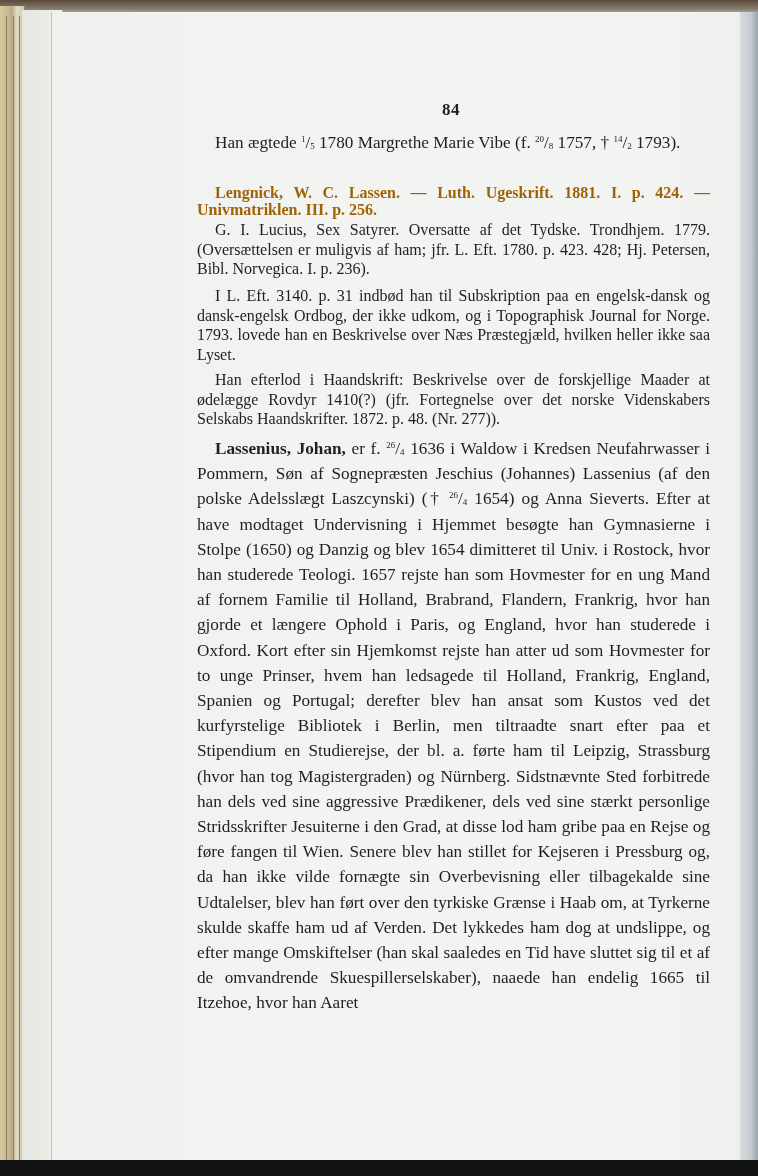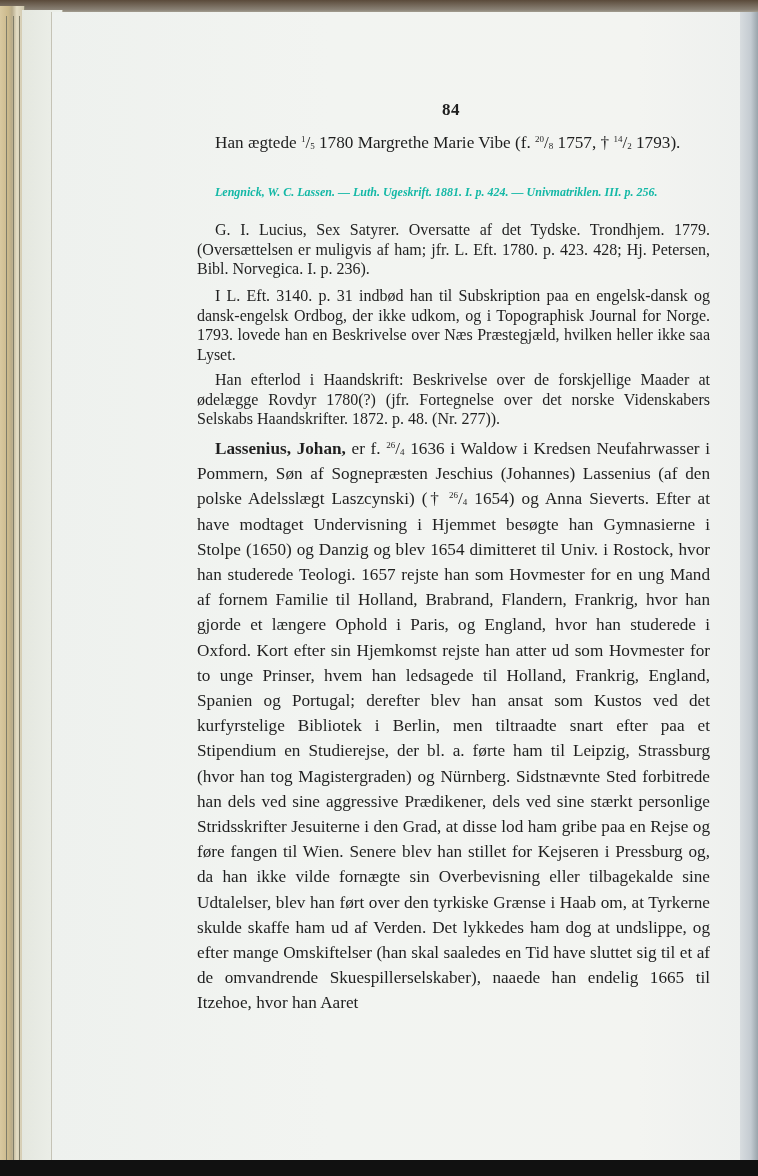--- a/index.html
+++ b/index.html
@@ -45,21 +45,21 @@
     position: absolute; left: 245px; top: 100px;
     font-size: 17px; font-weight: bold; letter-spacing: 0.5px;
   }
   .para {
     position: absolute; left: 0; width: 513px;
     text-align: justify; text-align-last: left;
     margin: 0;
   }
   .big { font-size: 17.2px; line-height: 25.2px; text-indent: 18px; }
   .small { font-size: 16px; line-height: 19.6px; text-indent: 18px; }
-  .ref { font-size: 12px; line-height: 17px; text-indent: 18px; font-weight: bold; color: #14b8a6; font-style: italic; }
+  .ref { font-size: 16px; line-height: 17px; text-indent: 18px; font-weight: bold; color: #a16207; }
   .name { font-weight: bold; }
   sup { font-size: 9px; line-height: 0; vertical-align: 6px; }
   sub { font-size: 9px; line-height: 0; vertical-align: -1px; }
 </style>
 </head>
 <body>
 
 <div class="scan-top"></div>
 <div class="book-edge">
   <div class="edge-line" style="left:6px"></div>
@@ -75,16 +75,16 @@
   <div class="page-number">84</div>
 
   <p class="para big" style="top:130px"><span>Han ægtede </span><sup>1</sup>/<sub>5</sub><span> 1780 Margrethe Marie Vibe (f. </span><sup>20</sup>/<sub>8</sub><span> 1757, † </span><sup>14</sup>/<sub>2</sub><span> 1793).</span></p>
 
   <p class="para ref" style="top:184px">Lengnick, W. C. Lassen. — Luth. Ugeskrift. 1881. I. p. 424. — Univmatriklen. III. p. 256.</p>
 
   <p class="para small" style="top:220px">G. I. Lucius, Sex Satyrer. Oversatte af det Tydske. Trondhjem. 1779. (Oversættelsen er muligvis af ham; jfr. L. Eft. 1780. p. 423. 428; Hj. Petersen, Bibl. Norvegica. I. p. 236).</p>
 
   <p class="para small" style="top:286px">I L. Eft. 3140. p. 31 indbød han til Subskription paa en engelsk-dansk og dansk-engelsk Ordbog, der ikke udkom, og i Topographisk Journal for Norge. 1793. lovede han en Beskrivelse over Næs Præstegjæld, hvilken heller ikke saa Lyset.</p>
 
-  <p class="para small" style="top:370px">Han efterlod i Haandskrift: Beskrivelse over de forskjellige Maader at ødelægge Rovdyr 1780(?) (jfr. Fortegnelse over det norske Videnskabers Selskabs Haandskrifter. 1872. p. 48. (Nr. 277)).</p>
+  <p class="para small" style="top:370px">Han efterlod i Haandskrift: Beskrivelse over de forskjellige Maader at ødelægge Rovdyr 1410(?) (jfr. Fortegnelse over det norske Videnskabers Selskabs Haandskrifter. 1872. p. 48. (Nr. 277)).</p>
 
   <p class="para big" style="top:436px"><span class="name">Lassenius, Johan,</span><span> er f. </span><sup>26</sup>/<sub>4</sub><span> 1636 i Waldow i Kredsen Neufahrwasser i Pommern, Søn af Sognepræsten Jeschius (Johannes) Lassenius (af den polske Adelsslægt Laszcynski) († </span><sup>26</sup>/<sub>4</sub><span> 1654) og Anna Sieverts. Efter at have modtaget Undervisning i Hjemmet besøgte han Gymnasierne i Stolpe (1650) og Danzig og blev 1654 dimitteret til Univ. i Rostock, hvor han studerede Teologi. 1657 rejste han som Hovmester for en ung Mand af fornem Familie til Holland, Brabrand, Flandern, Frankrig, hvor han gjorde et længere Ophold i Paris, og England, hvor han studerede i Oxford. Kort efter sin Hjemkomst rejste han atter ud som Hovmester for to unge Prinser, hvem han ledsagede til Holland, Frankrig, England, Spanien og Portugal; derefter blev han ansat som Kustos ved det kurfyrstelige Bibliotek i Berlin, men tiltraadte snart efter paa et Stipendium en Studierejse, der bl. a. førte ham til Leipzig, Strassburg (hvor han tog Magistergraden) og Nürnberg. Sidstnævnte Sted forbitrede han dels ved sine aggressive Prædikener, dels ved sine stærkt personlige Stridsskrifter Jesuiterne i den Grad, at disse lod ham gribe paa en Rejse og føre fangen til Wien. Senere blev han stillet for Kejseren i Pressburg og, da han ikke vilde fornægte sin Overbevisning eller tilbagekalde sine Udtalelser, blev han ført over den tyrkiske Grænse i Haab om, at Tyrkerne skulde skaffe ham ud af Verden. Det lykkedes ham dog at undslippe, og efter mange Omskiftelser (han skal saaledes en Tid have sluttet sig til et af de omvandrende Skuespillerselskaber), naaede han endelig 1665 til Itzehoe, hvor han Aaret</span></p>
 </div>
 
 </body></html>

